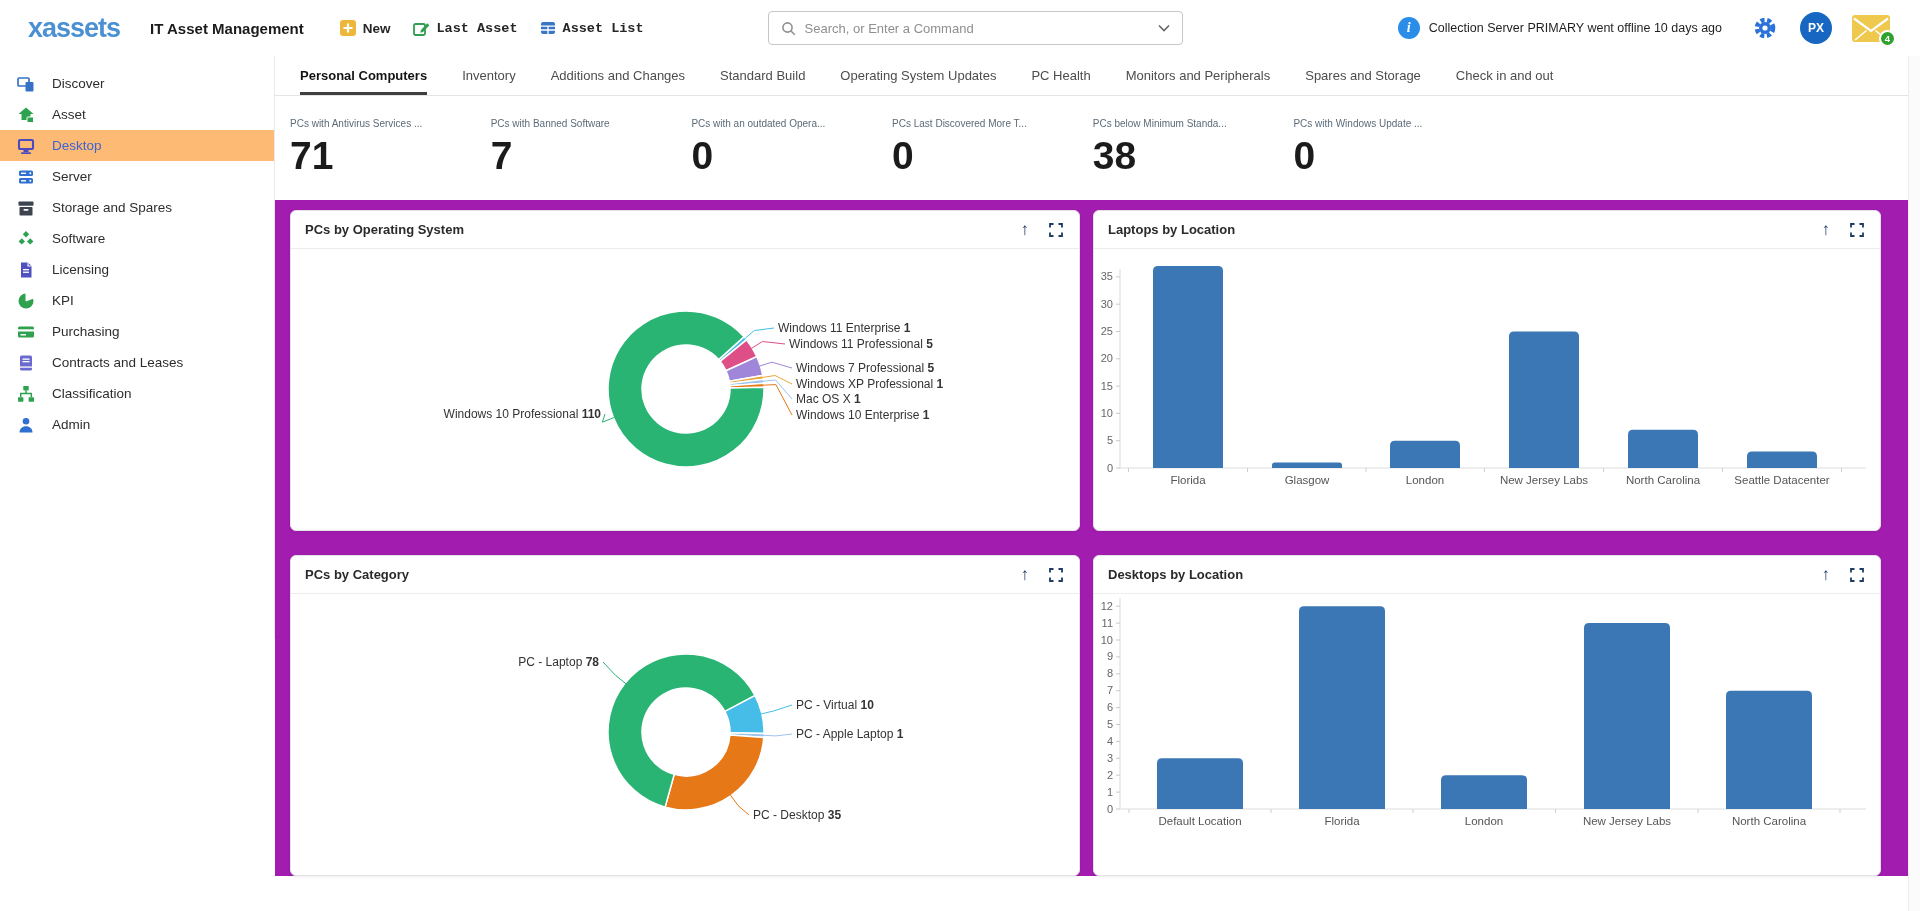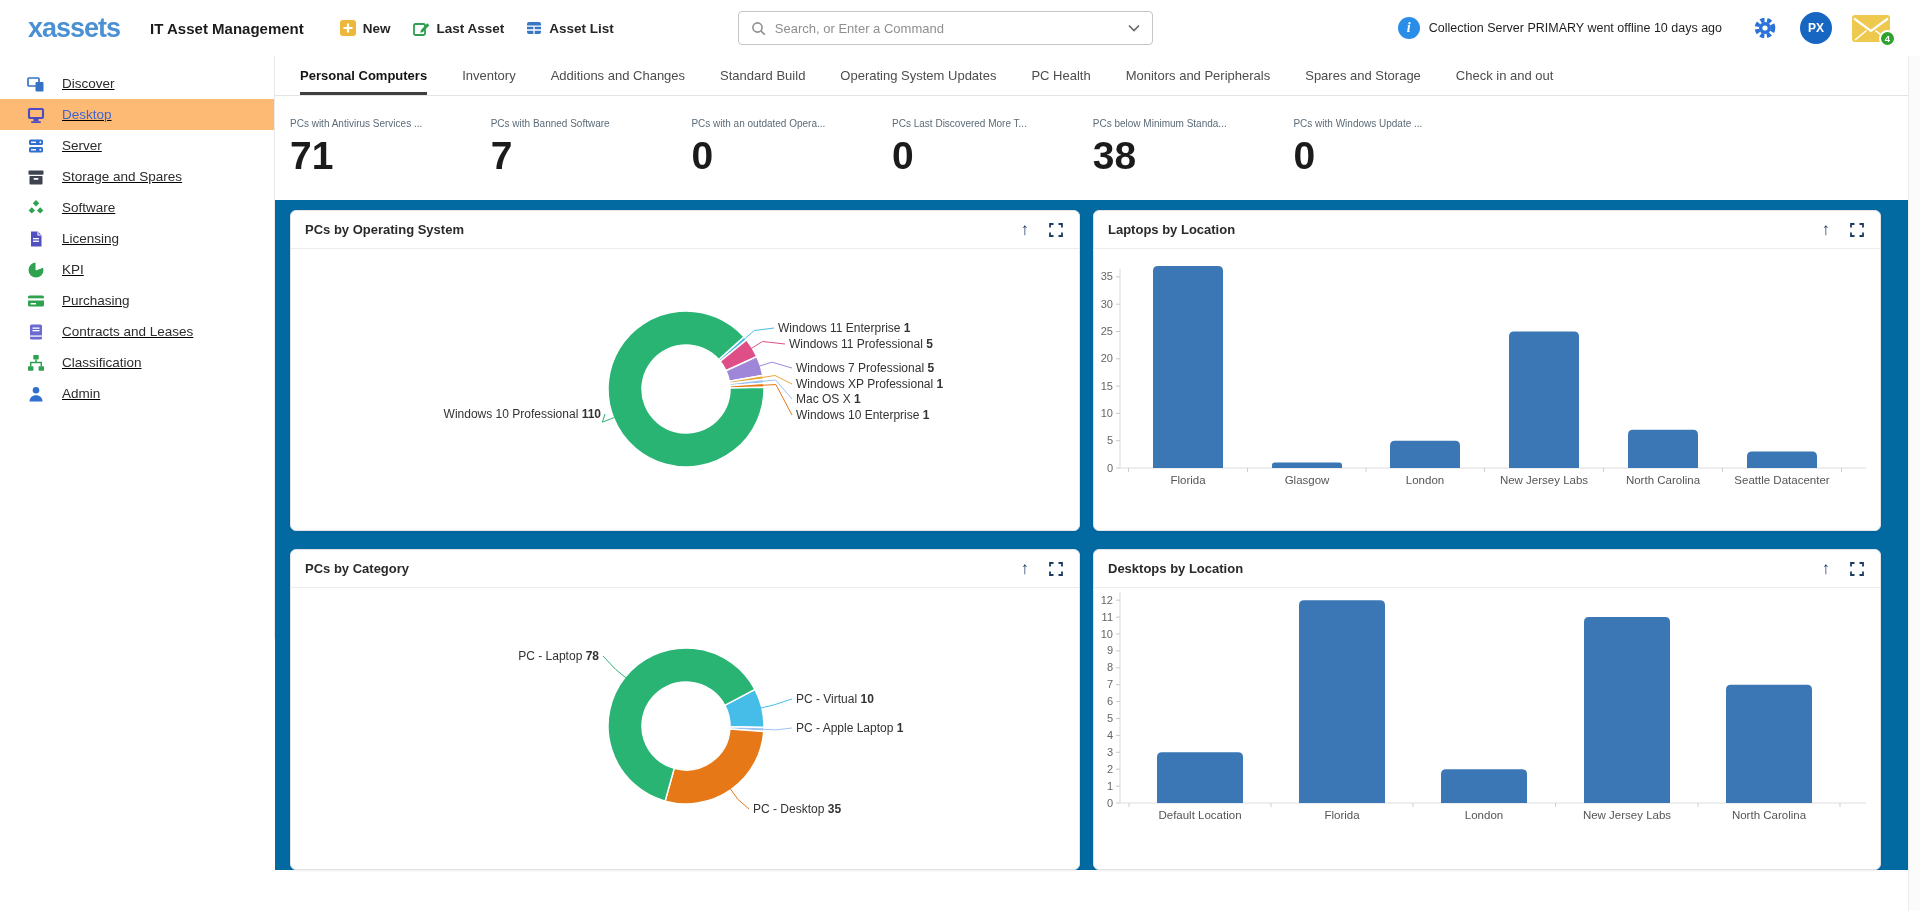--- a/index.html
+++ b/index.html
@@ -5,21 +5,21 @@
   * { box-sizing: border-box; margin: 0; padding: 0; }
   html,body { width:1920px; height:911px; overflow:hidden; background:#fff;
     font-family:"Liberation Sans", sans-serif; }
   .app { width:1920px; height:639px; display:flex; flex-direction:column; }
 
   
   header { height:56px; display:flex; align-items:center; background:#fff; flex:0 0 56px; }
   .logo { margin-left:28px; font-size:27px; font-weight:600; letter-spacing:-1px; color:#4a90d2; cursor:pointer; }
   .app-title { margin-left:30px; font-size:15px; font-weight:700; color:#1b1b1b; white-space:nowrap; }
   .hbtn { display:flex; align-items:center; gap:7px; margin-left:36px; cursor:pointer; }
-  .hbtn + .hbtn { margin-left:22px; }
+  .hbtn + .hbtn { margin-left:22px;font-family:Liberation Mono, monospace; }
   .hbtn span.lbl { font-size:13.5px; font-weight:600; color:#262626; white-space:nowrap; }
   .search { margin-left:124px; width:415px; height:34px; border:1px solid #c6c6c6; border-radius:4px;
     display:flex; align-items:center; padding:0 12px; gap:9px; background:#fff; }
   .search input { flex:1; border:none; outline:none; font-size:13px; color:#444;
     font-family:"Liberation Sans", sans-serif; }
   .search input::placeholder { color:#8f8f8f; }
   .hright { margin-left:auto; display:flex; align-items:center; padding-right:30px; }
   .info-circle { width:22px; height:22px; border-radius:50%; background:#2a8ee8; color:#fff;
     font-family:"Liberation Serif", serif; font-style:italic; font-weight:700; font-size:14px;
     display:flex; align-items:center; justify-content:center; cursor:pointer; flex:0 0 22px;}
@@ -28,40 +28,40 @@
   .avatar { margin-left:22px; width:32px; height:32px; border-radius:50%; background:#1767c2; color:#fff;
     font-size:12px; font-weight:700; display:flex; align-items:center; justify-content:center; cursor:pointer; }
   .mail { margin-left:20px; position:relative; cursor:pointer; display:flex; }
   .mail-badge { position:absolute; right:-6px; bottom:-5px; width:17px; height:17px; border-radius:50%;
     background:#2fa12f; border:2px solid #fff; color:#fff; font-size:9.5px; font-weight:700;
     display:flex; align-items:center; justify-content:center; }
 
   
   .body { flex:1; display:flex; min-height:0; }
   .sidebar { width:275px; flex:0 0 275px; background:#fff; border-right:1px solid #e9e9e9; padding-top:12px; }
-  .side-item { height:31px; display:flex; align-items:center; padding-left:27px; gap:17px; cursor:pointer;text-decoration:underline; }
+  .side-item { height:31px; display:flex; align-items:center; padding-left:17px; gap:17px; cursor:pointer; }
   .side-item .slabel { font-size:13.5px; color:#2d2d2d; }
   .side-item.active { background:#fdba74; }
   .side-item.active .slabel { color:#3d64d3; }
   .side-item svg { flex:0 0 18px; }
 
   main { flex:1; display:flex; flex-direction:column; min-width:0; }
   .tabbar { height:40px; flex:0 0 40px; display:flex; gap:35px; padding-left:25px;
     border-bottom:1px solid #e4e4e4; background:#fff; }
   .tab { display:flex; align-items:center; font-size:13px; color:#4d4d4d; cursor:pointer;
     border-bottom:3px solid transparent; padding-top:3px; white-space:nowrap; }
   .tab.active { color:#141414; font-weight:700; border-bottom-color:#3f3f3f; }
 
   .stats { height:104px; flex:0 0 104px; display:flex; padding:22px 0 0 15px; background:#fff; }
   .stat { flex:0 0 200.7px; }
   .stat .slab { font-size:10px; color:#5b6b78; margin-bottom:5px; white-space:nowrap; overflow:hidden; }
   .stat .sval { font-size:39px; font-weight:800; color:#1b1b1b; }
 
-  .charts { flex:1; background:#0369a1; padding:10px 0 0 15px;
-    display:grid; grid-template-columns:790px 788px; grid-auto-rows:321px; gap:18px 13px; }
+  .charts { flex:1; background:#a21caf; padding:10px 0 0 15px;
+    display:grid; grid-template-columns:790px 788px; grid-auto-rows:321px; gap:24px 13px; }
   .card { background:#fff; border:1px solid #e1e3e6; border-radius:6px;
     box-shadow:0 1px 3px rgba(20,30,50,.08); overflow:hidden; }
   .card-head { height:38px; display:flex; align-items:center; padding:0 16px 0 14px;
     border-bottom:1px solid #ececec; }
   .card-title { font-size:13px; font-weight:600; color:#2a2a2a; }
   .card-actions { margin-left:auto; display:flex; align-items:center; gap:20px; }
   .up-arrow { font-size:17px; font-weight:700; color:#1c3c63; cursor:pointer; line-height:1; }
   .expand { cursor:pointer; display:flex; }
 
   .scrollstrip { position:fixed; top:56px; right:0; bottom:0; width:12px; background:#fbfbfb;
@@ -146,20 +146,29 @@
   <div class="body">
     <nav class="sidebar">
         <div class="side-item">
           <span style="display:flex">
             <svg width="18" height="18" viewBox="0 0 18 18">
               <rect x="1" y="3" width="11" height="8" rx="1" fill="none" stroke="#3572c6" stroke-width="1.7"></rect>
               <rect x="8.5" y="7" width="8" height="9.5" rx="1" fill="#3572c6"></rect>
             </svg>
           </span>
     <span class="slabel">Discover</span>
+        </div>
+        <div class="side-item">
+          <span style="display:flex">
+            <svg width="18" height="18" viewBox="0 0 18 18">
+              <path d="M9 1.5 16.5 8H13.5V14H4.5V8H1.5Z" fill="#2ea24f"></path>
+              <rect x="10" y="11" width="6.5" height="5.5" rx="0.8" fill="#2ea24f" stroke="#fff"></rect>
+            </svg>
+          </span>
+    <span class="slabel">Asset</span>
         </div>
         <div class="side-item active">
           <span style="display:flex">
             <svg width="18" height="18" viewBox="0 0 18 18">
               <rect x="2" y="3" width="14" height="9" rx="1" fill="none" stroke="#4b4bbf" stroke-width="2.1"></rect>
               <rect x="6.5" y="13" width="5" height="2" fill="#4b4bbf"></rect>
               <rect x="4" y="15.3" width="10" height="1.7" rx="0.8" fill="#4b4bbf"></rect>
             </svg>
           </span>
     <span class="slabel">Desktop</span>

